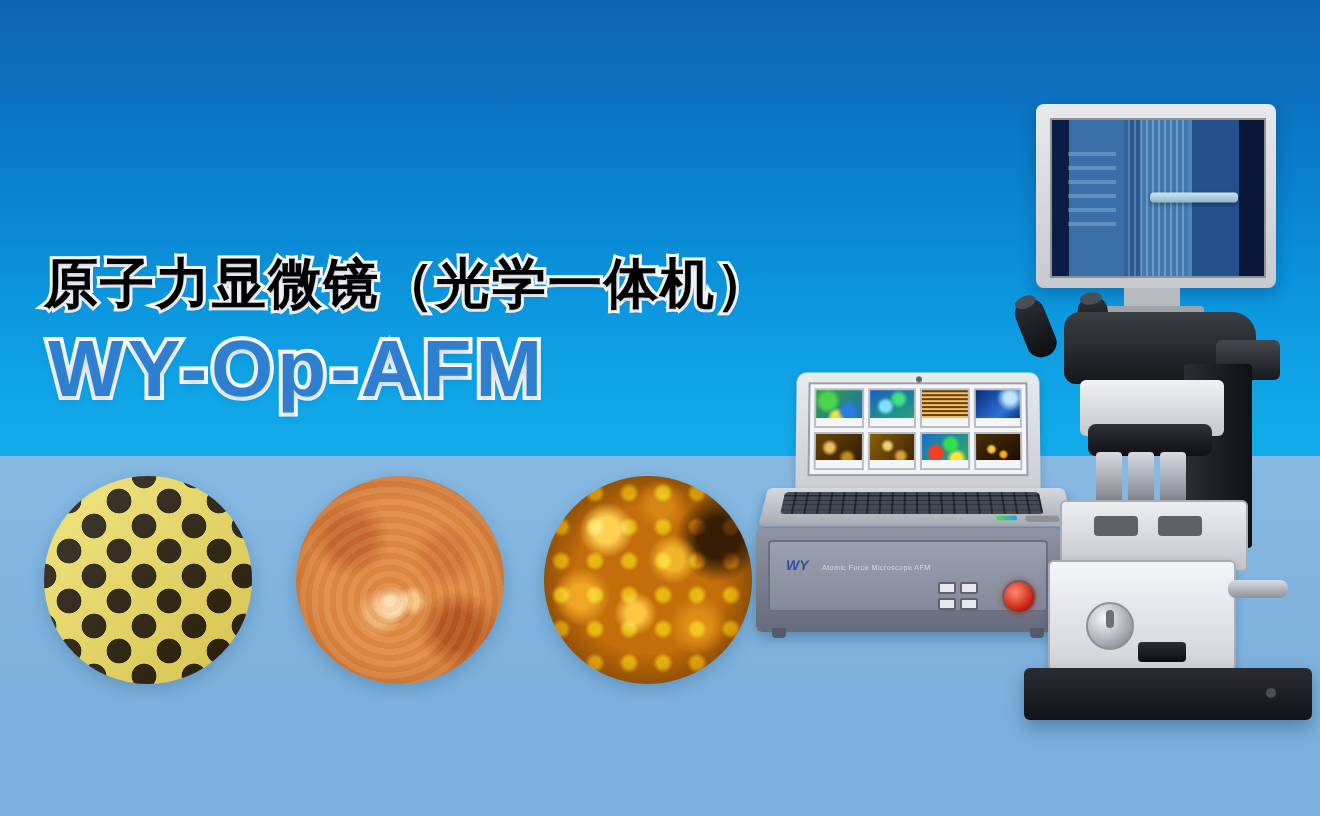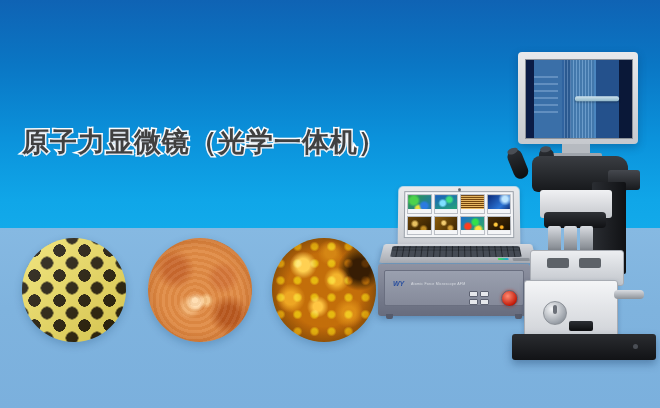--- a/index.html
+++ b/index.html
@@ -21,21 +21,21 @@
   }
   .bg-seam{
     position:absolute;left:0;top:226px;width:660px;height:4px;
     background:linear-gradient(180deg,rgba(18,170,234,.85),rgba(134,185,226,.0));
   }
 
   
   .title-cn{
     position:absolute;left:22px;top:124px;
     font-size:27px;font-weight:bold;letter-spacing:1px;
-    color:#404040;
+    color:#000000;
     -webkit-text-stroke:3px #ffffff;
     paint-order:stroke fill;
     white-space:nowrap;
     text-shadow:0 1px 2px rgba(10,60,110,.25);
   }
   .title-model{
     position:absolute;left:24px;top:163px;
     font-size:40px;font-weight:bold;letter-spacing:2px;
     color:#2e7fd0;
     -webkit-text-stroke:4px #ffffff;
@@ -318,20 +318,21 @@
 </head>
 <body>
 
 <div id="stage">
 
   <div class="bg-top"></div>
   <div class="bg-seam"></div>
   <div class="bg-bottom"></div>
 
   <div class="title-cn">原子力显微镜（光学一体机）</div>
+  <div class="title-model">WY-Op-AFM</div>
 
   <div class="sample" id="sample-1"></div>
   <div class="sample" id="sample-2"></div>
   <div class="sample" id="sample-3"></div>
 
   <div id="workstation">
 
     <div class="lid">
       <div class="cam"></div>
       <div class="screen">

